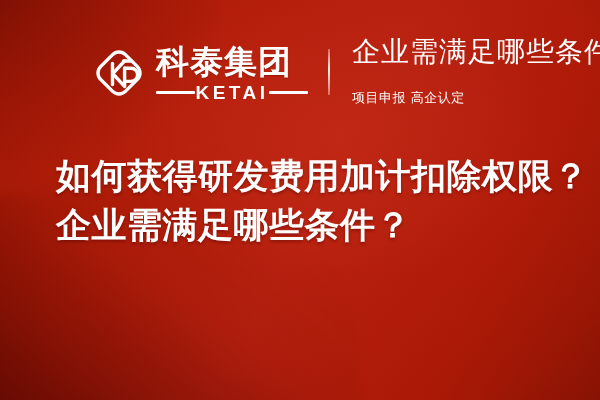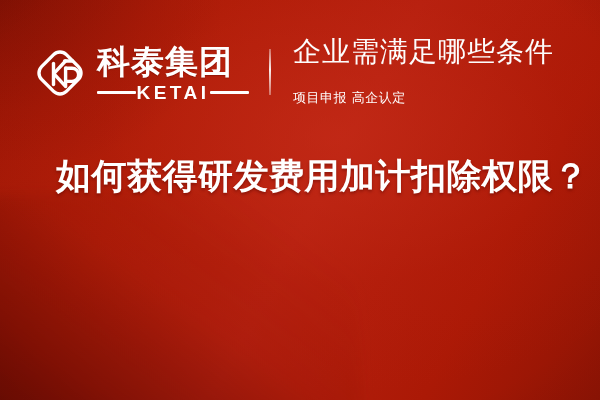--- a/index.html
+++ b/index.html
@@ -52,21 +52,21 @@
 
   
   .header {
     position: absolute;
     left: 0;
     top: 34px;
     width: 600px;
     height: 76px;
     display: flex;
     align-items: center;
-    padding-left: 34px;
+    padding-left: 93px;
     box-sizing: border-box;
   }
   .logo-mark {
     width: 52px;
     height: 54px;
     flex: 0 0 auto;
     margin-right: 11px;
     margin-top: 2px;
   }
   .logo-mark svg { display: block; }
@@ -205,15 +205,16 @@
 
     <div class="tagline-block">
       <div class="tagline-main">企业需满足哪些条件</div>
       <div class="tagline-sub">项目申报 高企认定</div>
     </div>
 
   </div>
 
   <div class="headline">
     <div class="headline-line">如何获得研发费用加计扣除权限？</div>
+    <div class="headline-line">企业需满足哪些条件？</div>
   </div>
 
 </div>
 
 </body></html>

